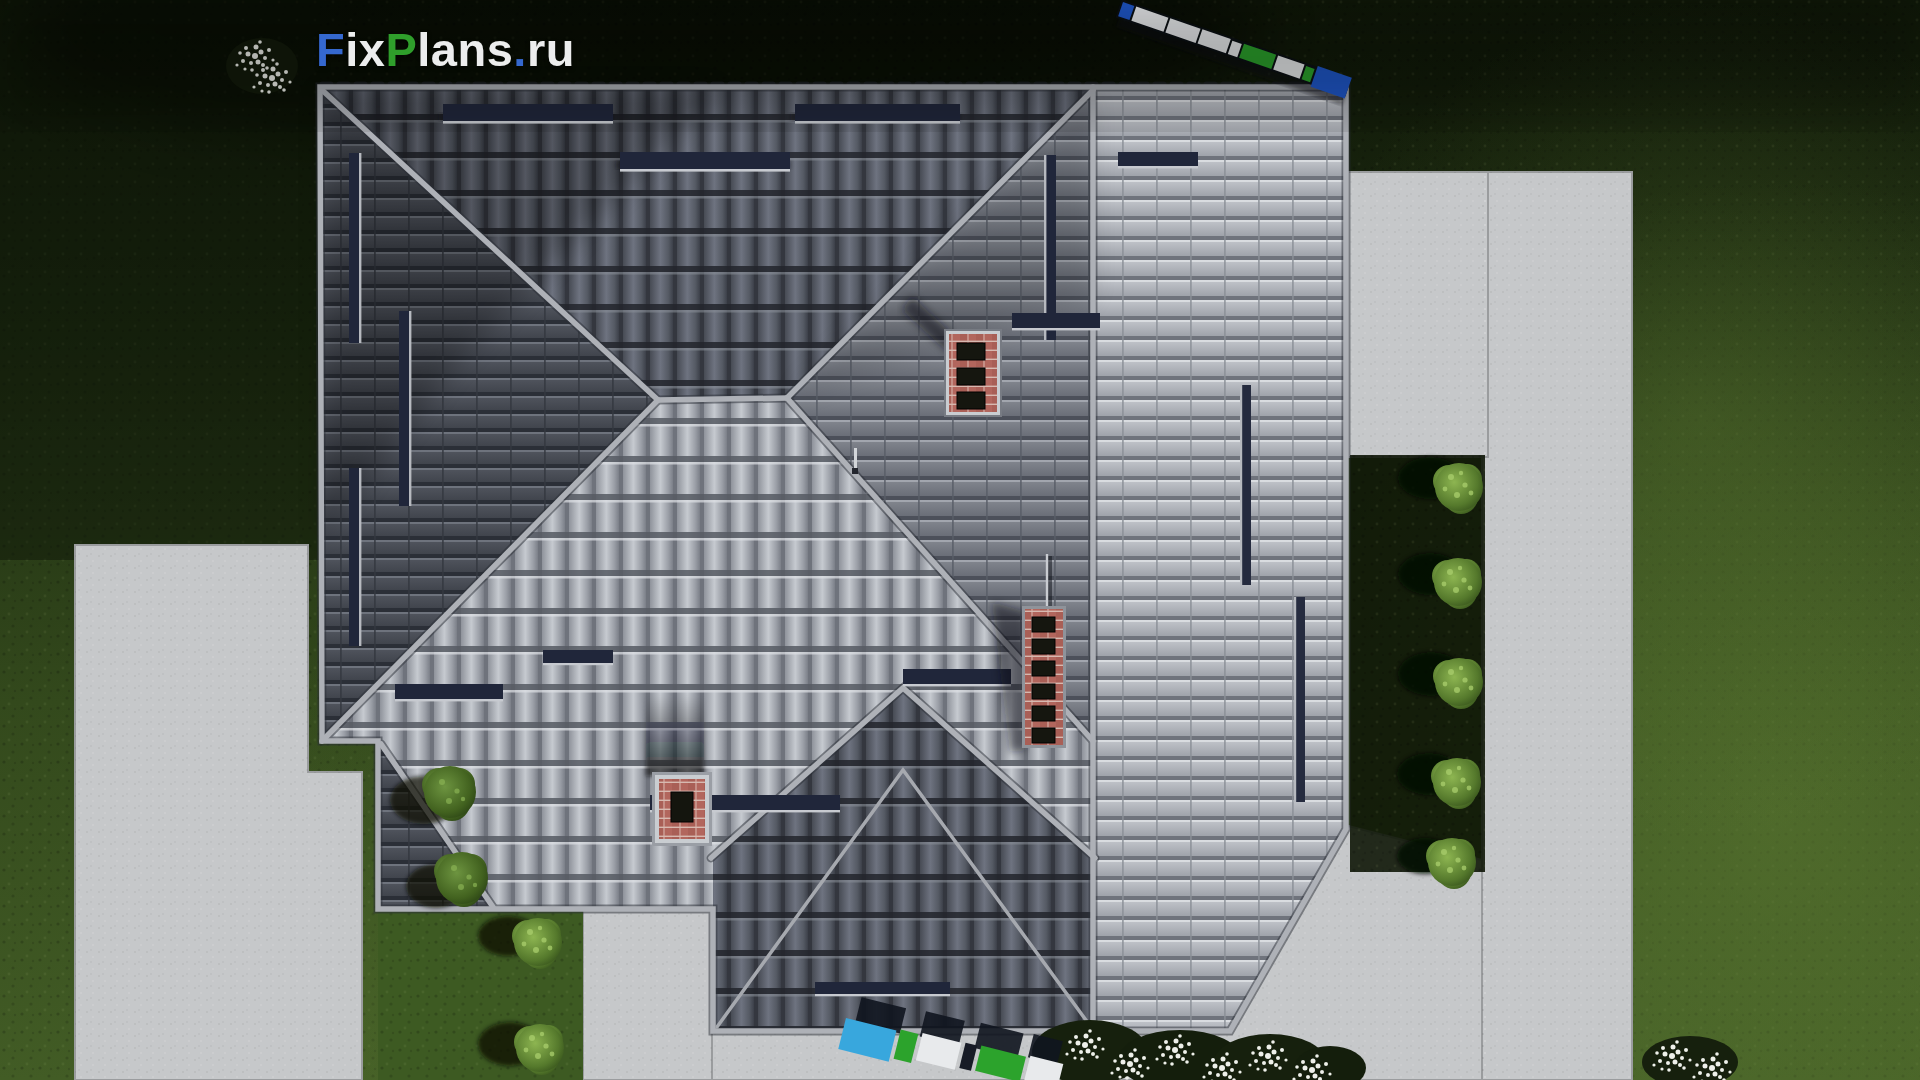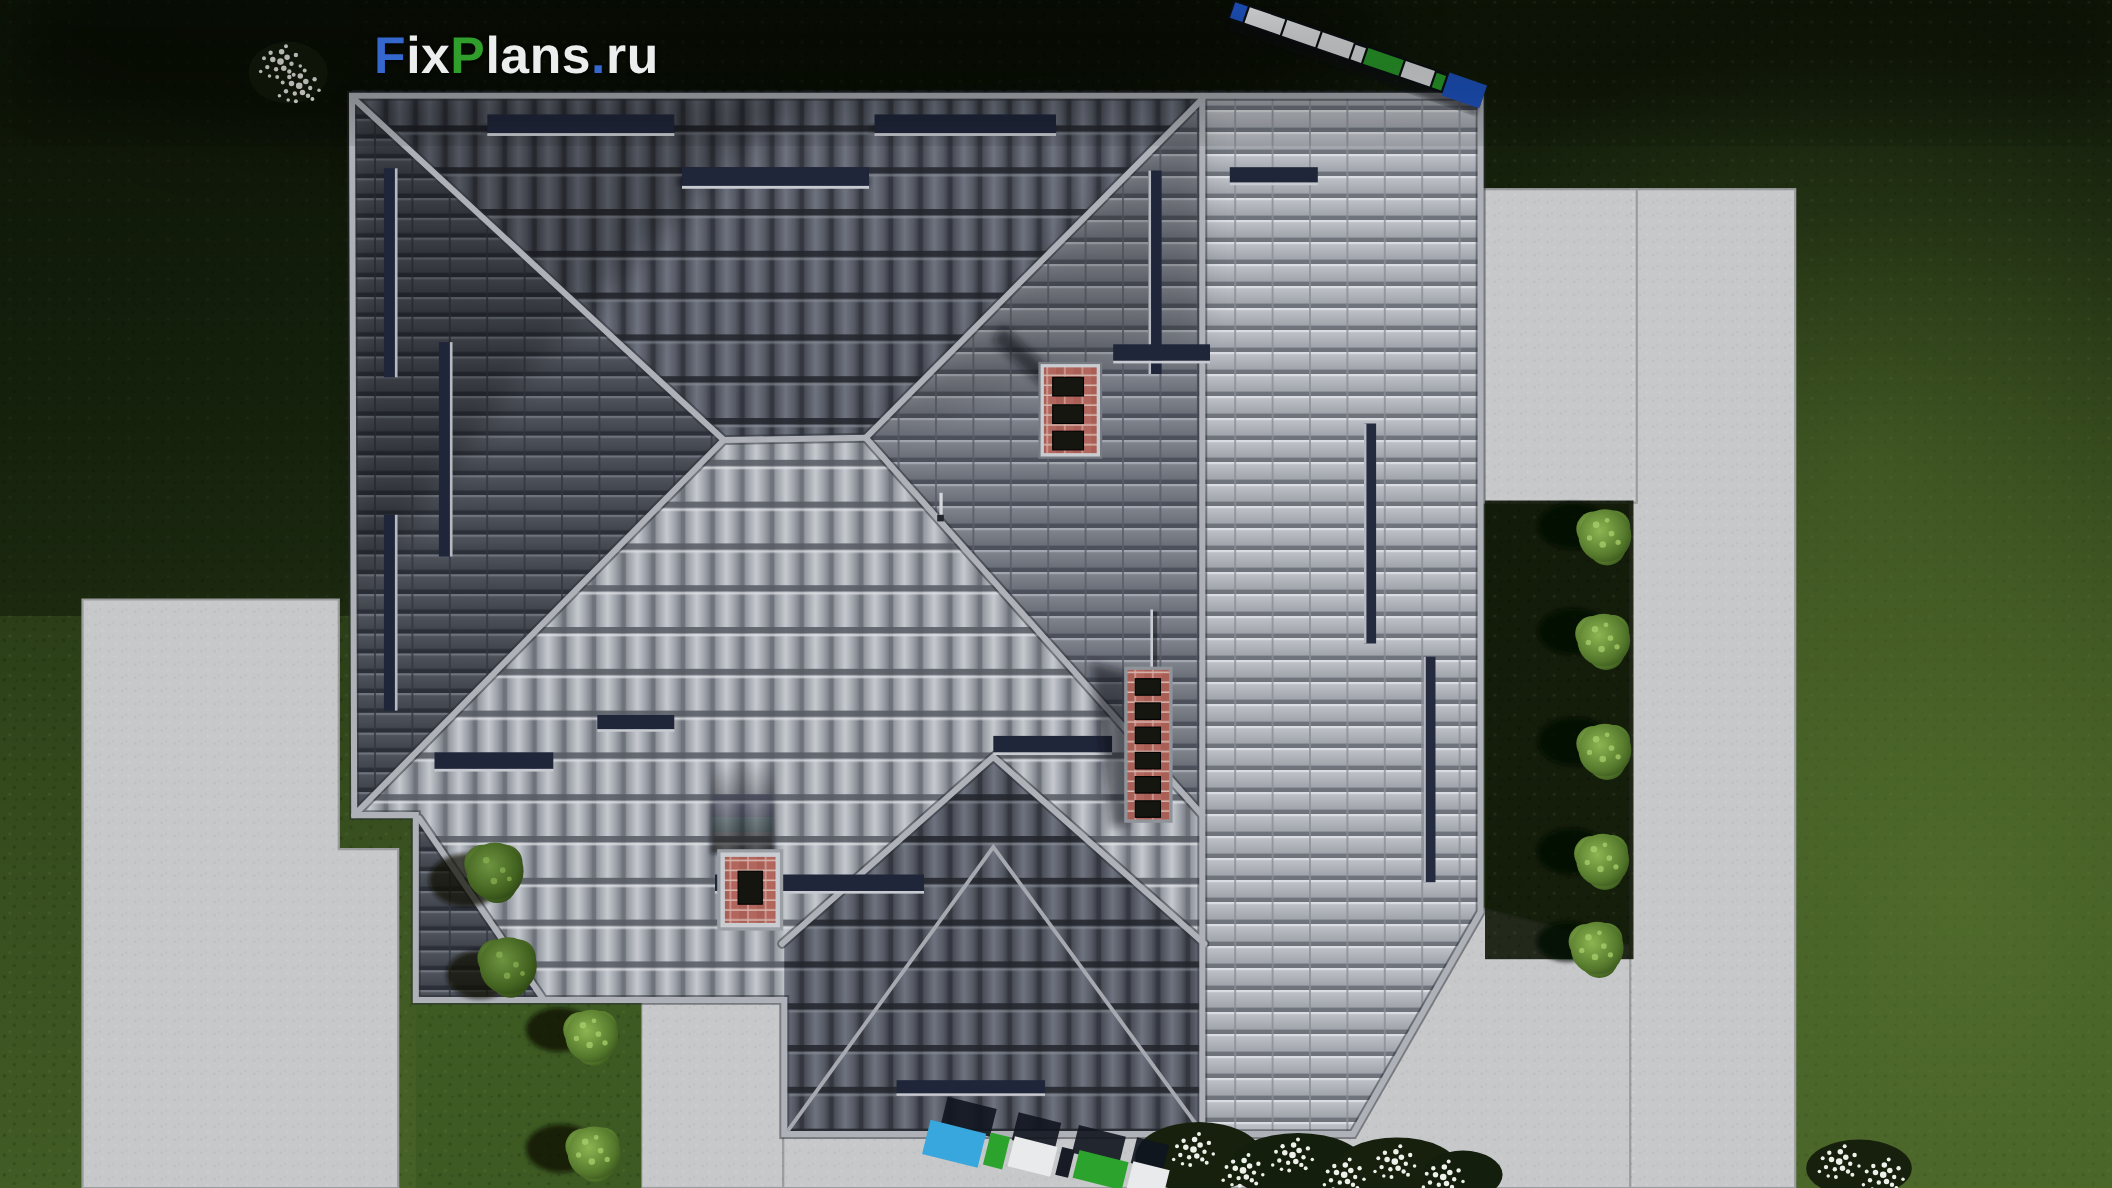--- a/index.html
+++ b/index.html
@@ -1,19 +1,19 @@
 <!DOCTYPE html>
 <html><head>
 <meta charset="utf-8">
 <style>
   html,body{margin:0;padding:0;width:1920px;height:1080px;overflow:hidden;background:#1c2712;}
   #scene{position:relative;width:1920px;height:1080px;font-family:"Liberation Sans",sans-serif;}
   #render{position:absolute;left:0;top:0;}
   .logo{position:absolute;left:316px;top:22px;font-weight:bold;font-size:47px;letter-spacing:.5px;
-        text-shadow:0 2px 4px rgba(0,0,0,.6);user-select:none;margin-left:24px;}
+        text-shadow:0 2px 4px rgba(0,0,0,.6);user-select:none;}
   .lg-b{color:#3568cf;} .lg-w{color:#eceded;} .lg-g{color:#2f9e2b;}
 </style>
 </head>
 <body>
 
 <div id="scene">
 <svg id="render" width="1920" height="1080" viewBox="0 0 1920 1080">
   <defs>
     <linearGradient id="lawnBase" x1="0" y1="0" x2="0" y2="1">
       <stop offset="0" stop-color="#0f1708"></stop>

